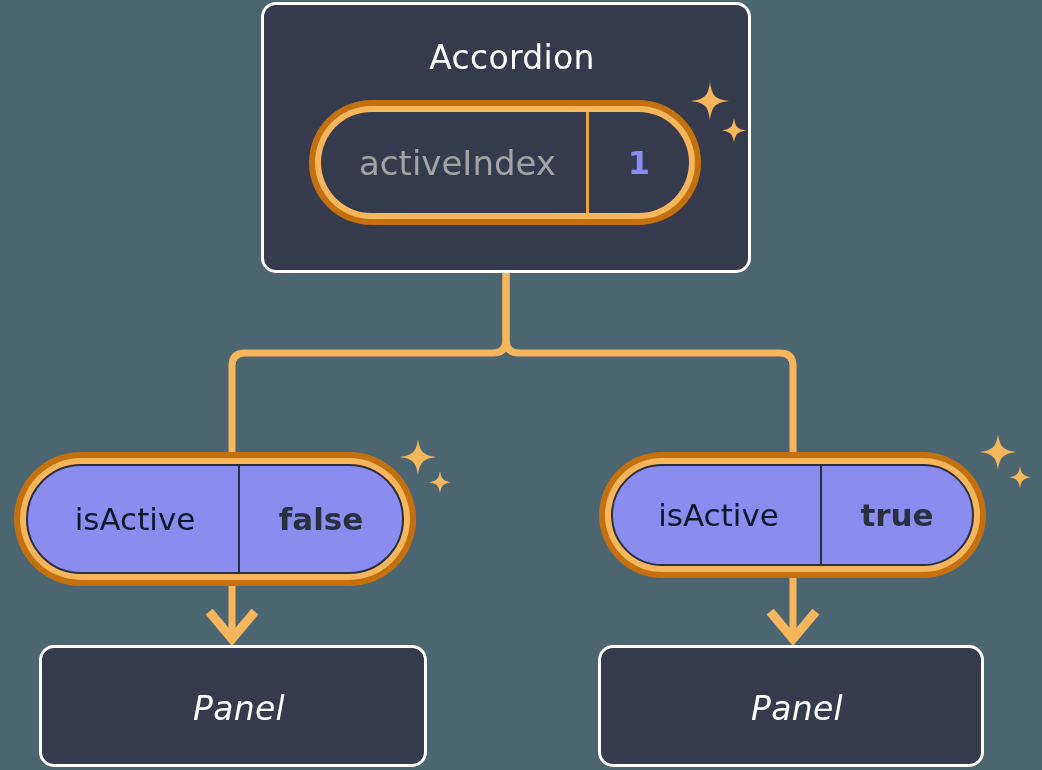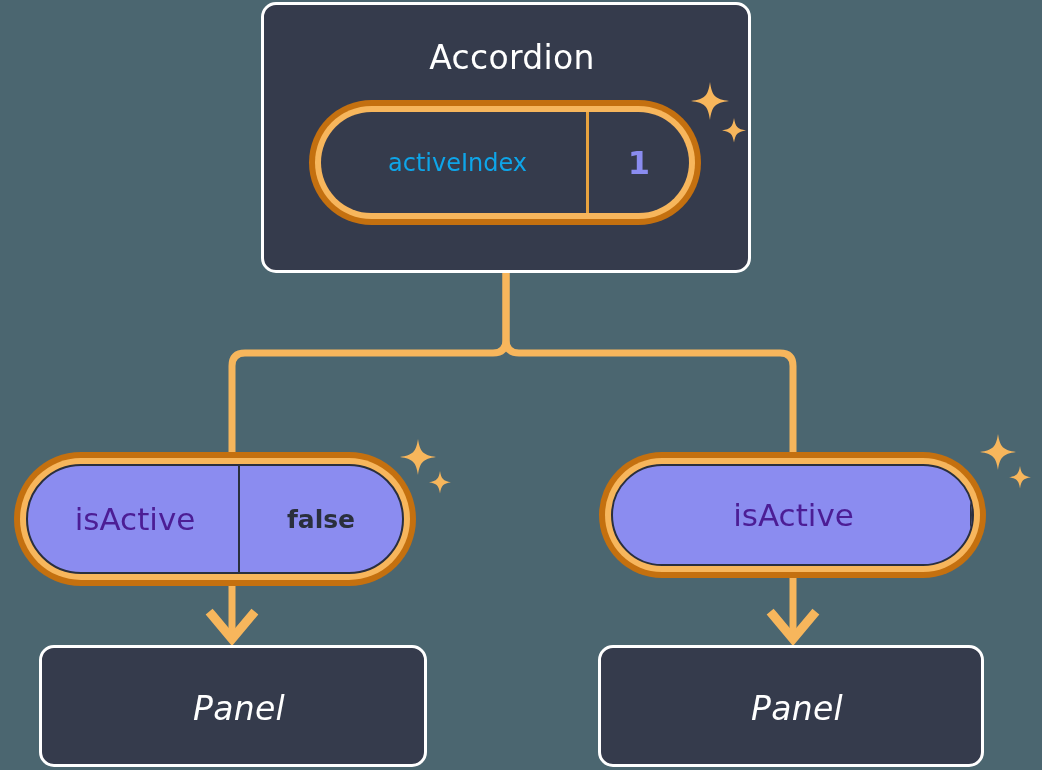--- a/index.html
+++ b/index.html
@@ -119,49 +119,49 @@
     white-space: nowrap;
     box-sizing: border-box;
   }
 
   
   .pill-dark .pill-inner {
     background: #353b4c;
   }
   .pill-dark .pill-key {
     flex: 1 1 auto;
-    color: #0ea5e9;
-    font-size: 24px;
+    color: #a3a3a3;
+    font-size: 34px;
     font-weight: 400;
     border-right: 3px solid #e8a33f;
     padding: 0 18px 0 26px;
   }
   .pill-dark .pill-val {
     width: 100px;
     color: #8a8cf0;
     font-size: 32px;
     font-weight: 700;
   }
 
   
   .pill-purple .pill-inner {
     background: #8b8cf0;
     border: 2px solid #2a2f3d;
   }
   .pill-purple .pill-key {
     flex: 1 1 auto;
-    color: #4c1d95;
+    color: #0f172a;
     font-size: 31px;
     font-weight: 400;
     border-right: 2px solid #2a2f3d;
     padding: 0 14px 0 18px;
   }
   .pill-purple .pill-val {
     color: #2a2f3d;
-    font-size: 25px;
+    font-size: 31px;
     font-weight: 700;
     padding: 4px 18px;
   }
 
   #pill-active-index {
     left: 309px;
     top: 100px;
     width: 392px;
     height: 125px;
   }
@@ -240,20 +240,21 @@
   </svg>
 
   <div class="card" id="node-panel-left">
     <div class="card-title">Panel</div>
   </div>
 
   <div class="pill pill-purple" id="pill-is-active-right">
     <div class="pill-mid">
       <div class="pill-inner">
         <div class="pill-key">isActive</div>
+        <div class="pill-val">true</div>
       </div>
     </div>
   </div>
 
   <svg class="sparkle-group" id="sparkles-right" width="60" height="66" viewBox="0 0 60 66">
     <path d="M22 2 C24 15 27 18 40 20 C27 22 24 25 22 38 C20 25 17 22 4 20 C17 18 20 15 22 2 Z" fill="#f7b65c"></path>
     <path d="M44 34 C45.3 42 47.2 43.9 55 45.2 C47.2 46.5 45.3 48.4 44 56.4 C42.7 48.4 40.8 46.5 33 45.2 C40.8 43.9 42.7 42 44 34 Z" fill="#f7b65c"></path>
   </svg>
 
   <div class="card" id="node-panel-right">

